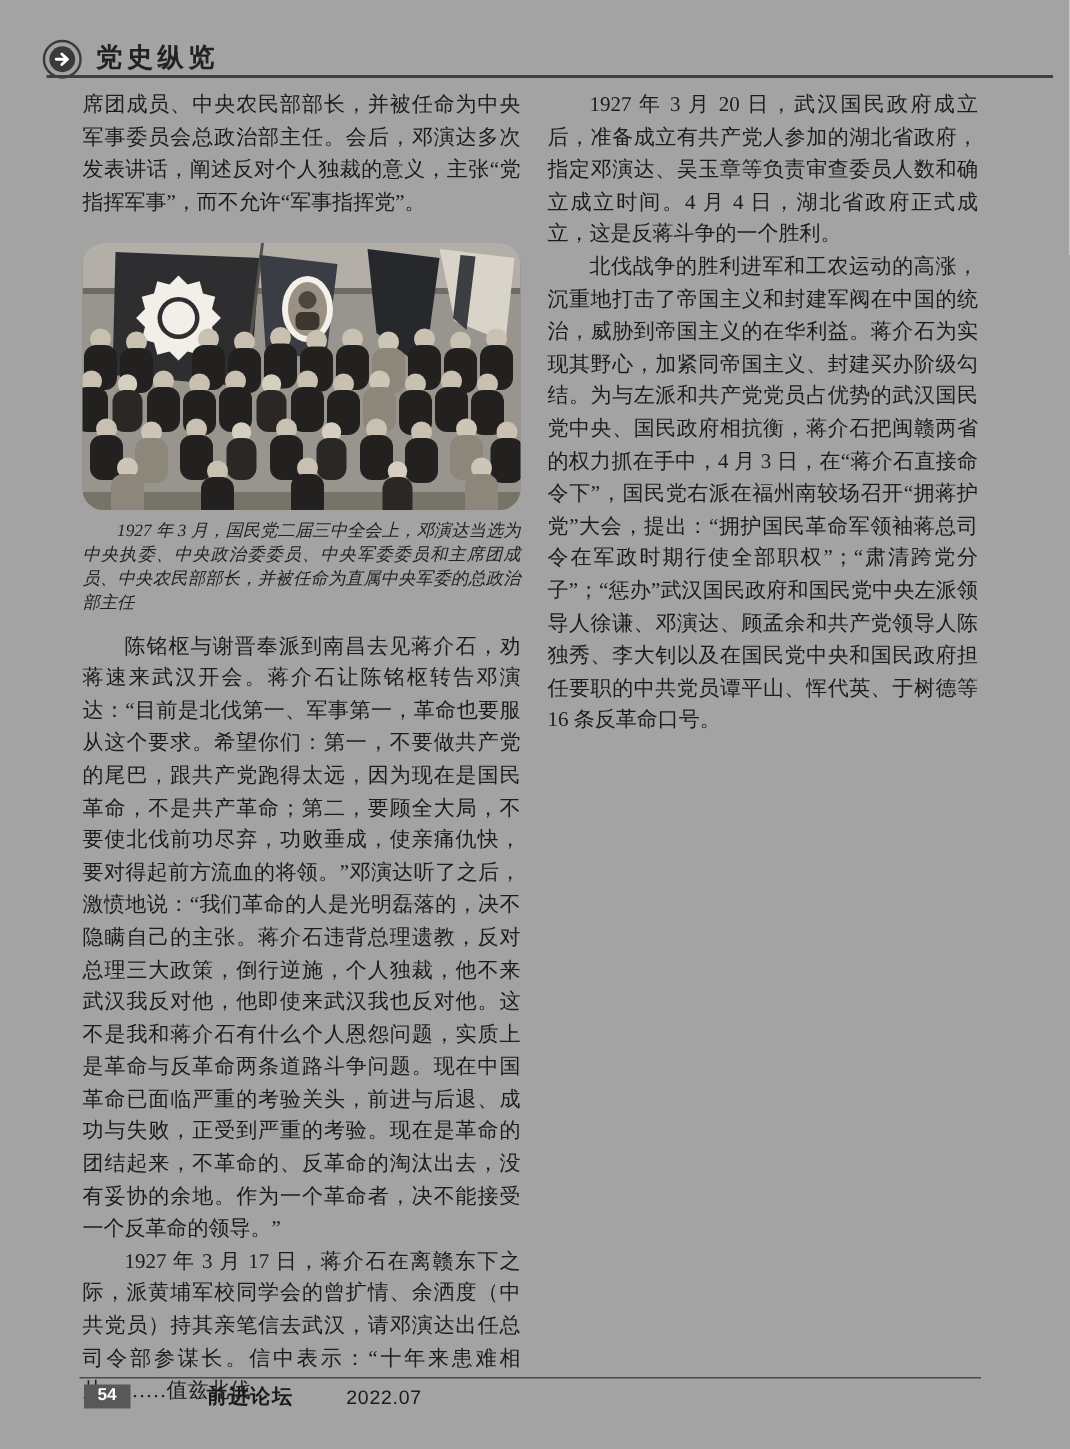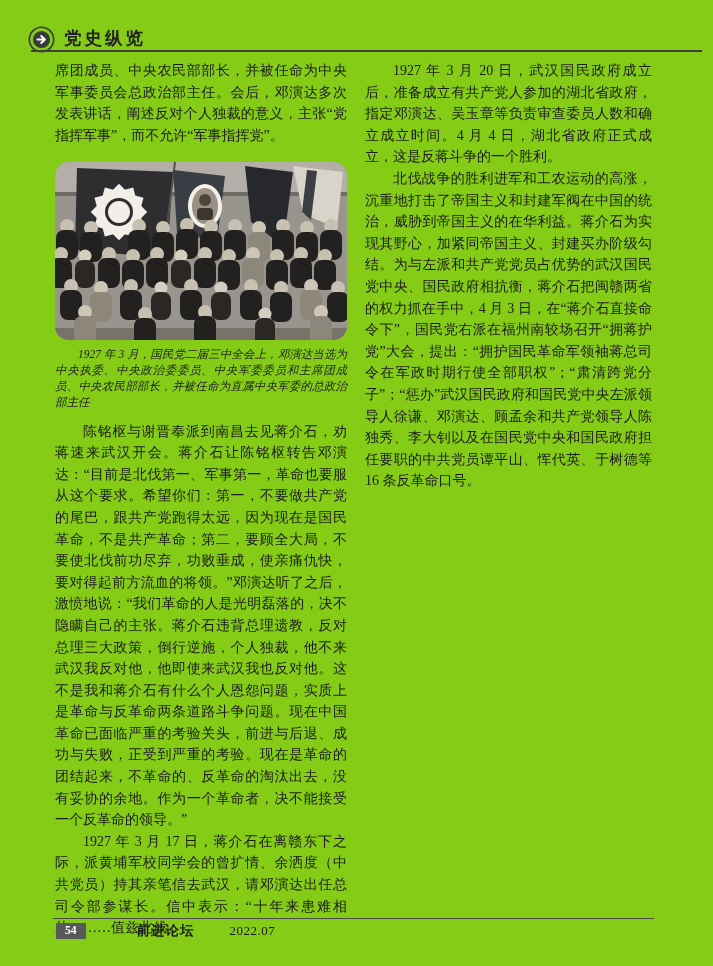--- a/index.html
+++ b/index.html
@@ -1,19 +1,19 @@
 <!DOCTYPE html>
 <html><head>
 <meta charset="utf-8">
 <style>
   html,body{margin:0;padding:0;background:#e8e8e8;}
   .page{
     position:relative;
     width:713px;height:966px;
-    background:#84cc16;
+    background:#a3a3a3;
     margin:0 auto;
     overflow:hidden;
     font-family:"Liberation Serif","DejaVu Serif",serif;
     color:#1c1c1c;
   }
   
   .hdr-icon{position:absolute;left:28px;top:26px;width:27px;height:27px;}
   .hdr-title{
     position:absolute;left:64px;top:26px;
     font-family:"Liberation Sans","DejaVu Sans",sans-serif;
@@ -39,21 +39,21 @@
   .photo{display:block;width:292px;height:178px;border-radius:14px;overflow:hidden;background:#8f8b85;}
   figcaption{
     margin-top:7px;
     font-size:11.5px;line-height:15.8px;
     font-style:italic;color:#222;
     text-align:justify;text-indent:2em;
   }
   
   .ftr-rule{position:absolute;left:53px;top:918px;width:601px;height:0;border-top:1.5px solid #4a4a4a;}
   .ftr-row{position:absolute;left:56px;top:922px;display:flex;align-items:center;gap:15px;
-    font-family:Liberation Serif, serif;}
+    font-family:Liberation Sans, sans-serif;}
   .page-badge{
     background:#57585a;color:#ffffff;
     font-weight:bold;font-size:11.5px;
     padding:1px 9px 2px 9px;line-height:13px;
   }
   .journal{font-weight:bold;font-size:13.5px;color:#1a1a1a;letter-spacing:1px;margin-left:36px;}
   .issue{font-size:13px;color:#1a1a1a;letter-spacing:0.5px;margin-left:20px;}
 </style>
 </head>
 <body>

